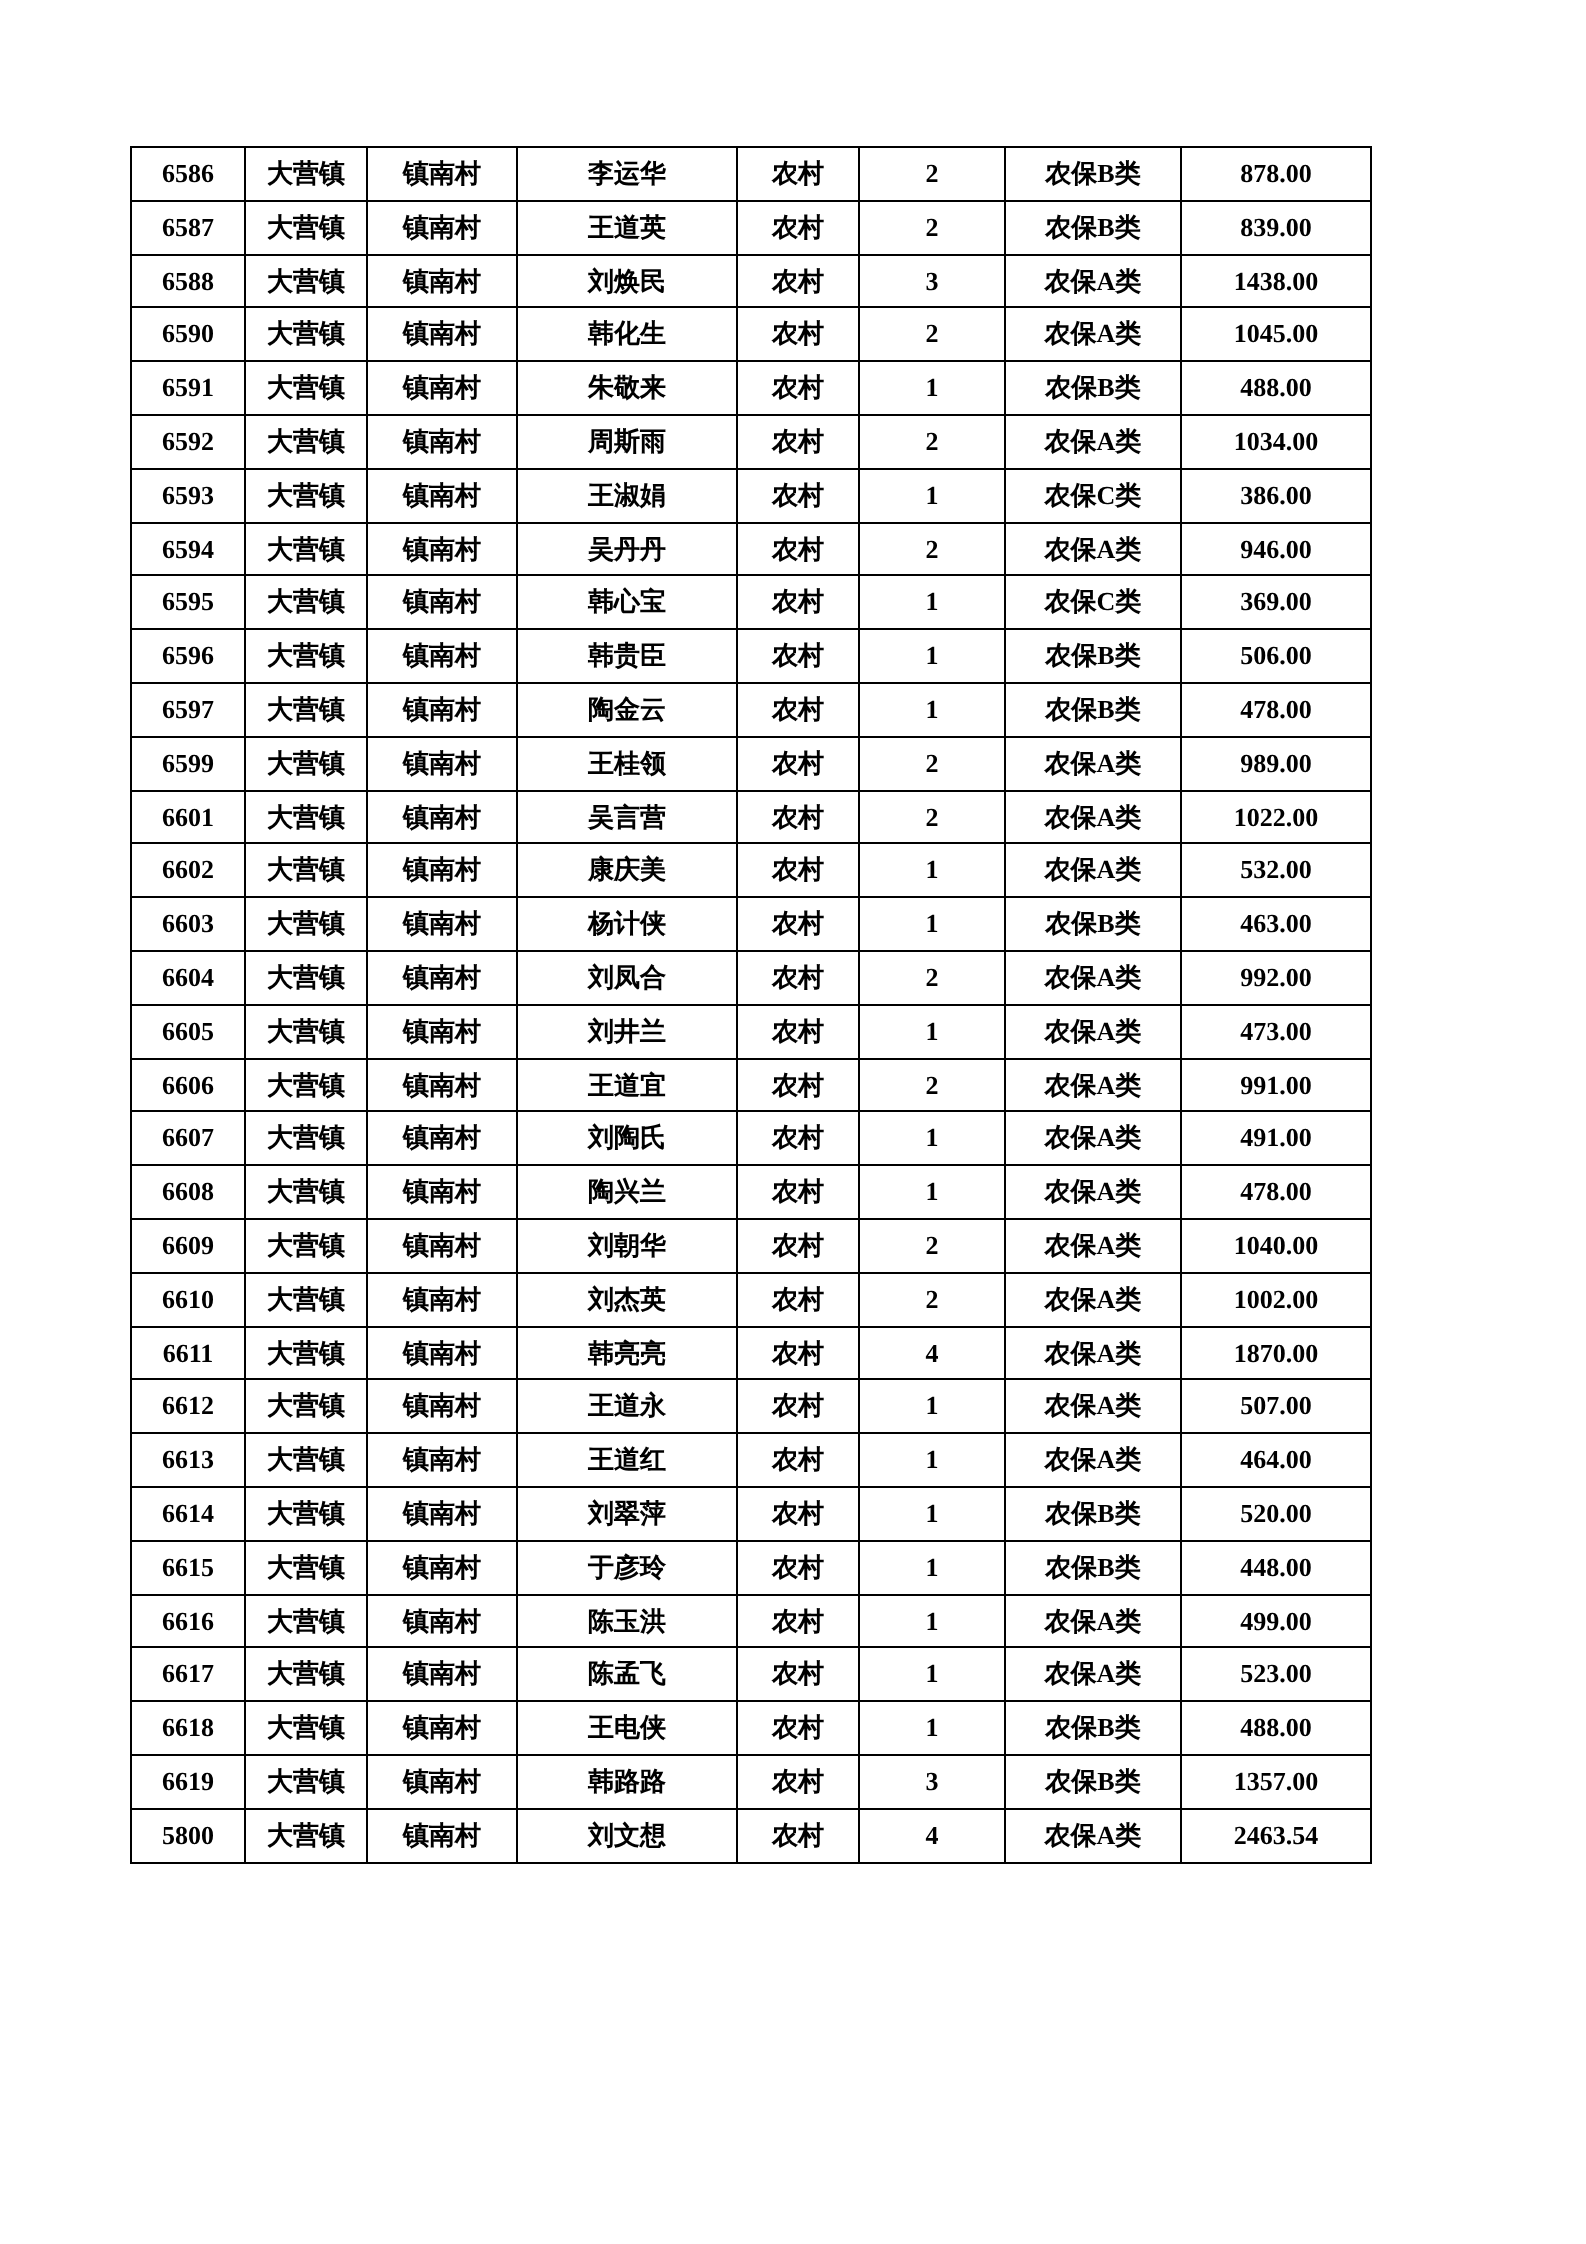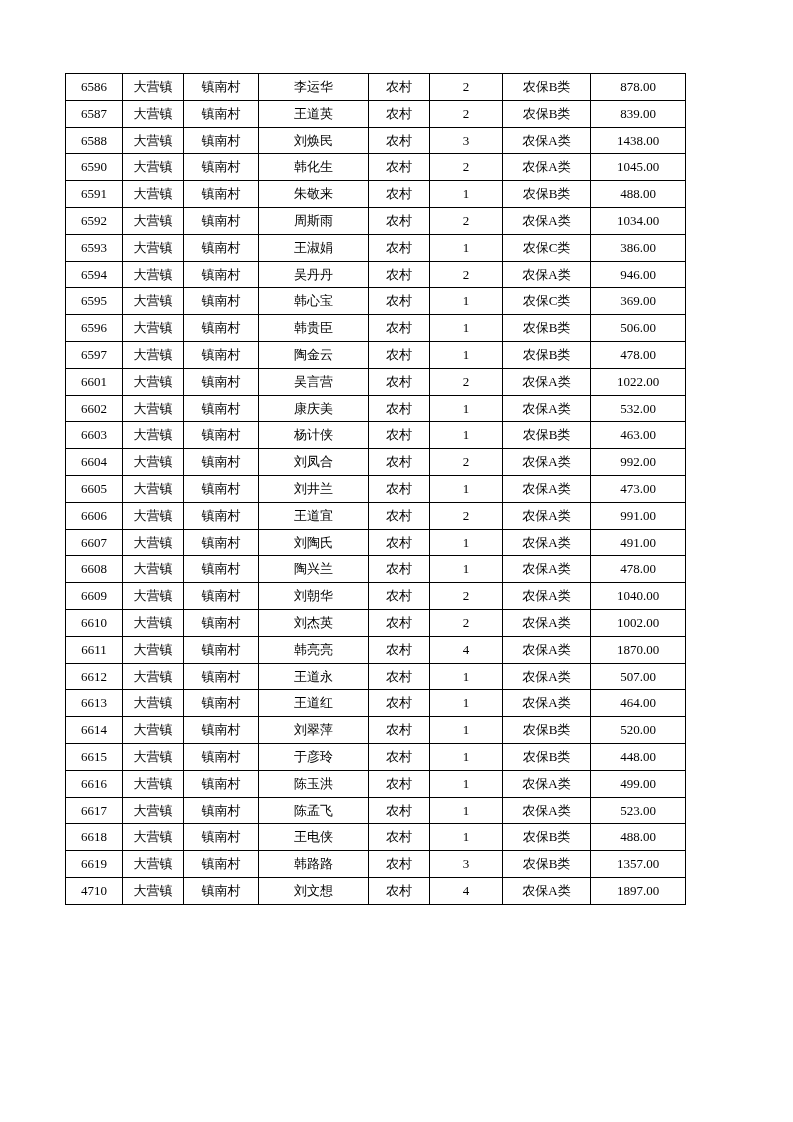--- a/index.html
+++ b/index.html
@@ -15,20 +15,21 @@
     color: #000000;
   }
   .sheet {
     position: absolute;
     left: 65px;
     top: 73px;
   }
   table.roster {
     border-collapse: collapse;
     table-layout: fixed;
+    font-weight: bold;
   }
   table.roster td {
     border: 1px solid #000000;
     height: 25.8px;
     font-size: 13px;
     line-height: 25.8px;
     text-align: center;
     vertical-align: middle;
     padding: 0;
     overflow: hidden;
@@ -169,20 +170,30 @@
           <td class="col-0">6597</td>
           <td class="col-1">大营镇</td>
           <td class="col-2">镇南村</td>
           <td class="col-3">陶金云</td>
           <td class="col-4">农村</td>
           <td class="col-5">1</td>
           <td class="col-6">农保B类</td>
           <td class="col-7">478.00</td>
         </tr>
         <tr>
+          <td class="col-0">6599</td>
+          <td class="col-1">大营镇</td>
+          <td class="col-2">镇南村</td>
+          <td class="col-3">王桂领</td>
+          <td class="col-4">农村</td>
+          <td class="col-5">2</td>
+          <td class="col-6">农保A类</td>
+          <td class="col-7">989.00</td>
+        </tr>
+        <tr>
           <td class="col-0">6601</td>
           <td class="col-1">大营镇</td>
           <td class="col-2">镇南村</td>
           <td class="col-3">吴言营</td>
           <td class="col-4">农村</td>
           <td class="col-5">2</td>
           <td class="col-6">农保A类</td>
           <td class="col-7">1022.00</td>
         </tr>
         <tr>
@@ -359,24 +370,24 @@
           <td class="col-0">6619</td>
           <td class="col-1">大营镇</td>
           <td class="col-2">镇南村</td>
           <td class="col-3">韩路路</td>
           <td class="col-4">农村</td>
           <td class="col-5">3</td>
           <td class="col-6">农保B类</td>
           <td class="col-7">1357.00</td>
         </tr>
         <tr>
-          <td class="col-0">4710</td>
+          <td class="col-0">5800</td>
           <td class="col-1">大营镇</td>
           <td class="col-2">镇南村</td>
           <td class="col-3">刘文想</td>
           <td class="col-4">农村</td>
           <td class="col-5">4</td>
           <td class="col-6">农保A类</td>
-          <td class="col-7">1897.00</td>
+          <td class="col-7">2463.54</td>
         </tr>
       </tbody>
   </table>
 </div>
 
 </body></html>

